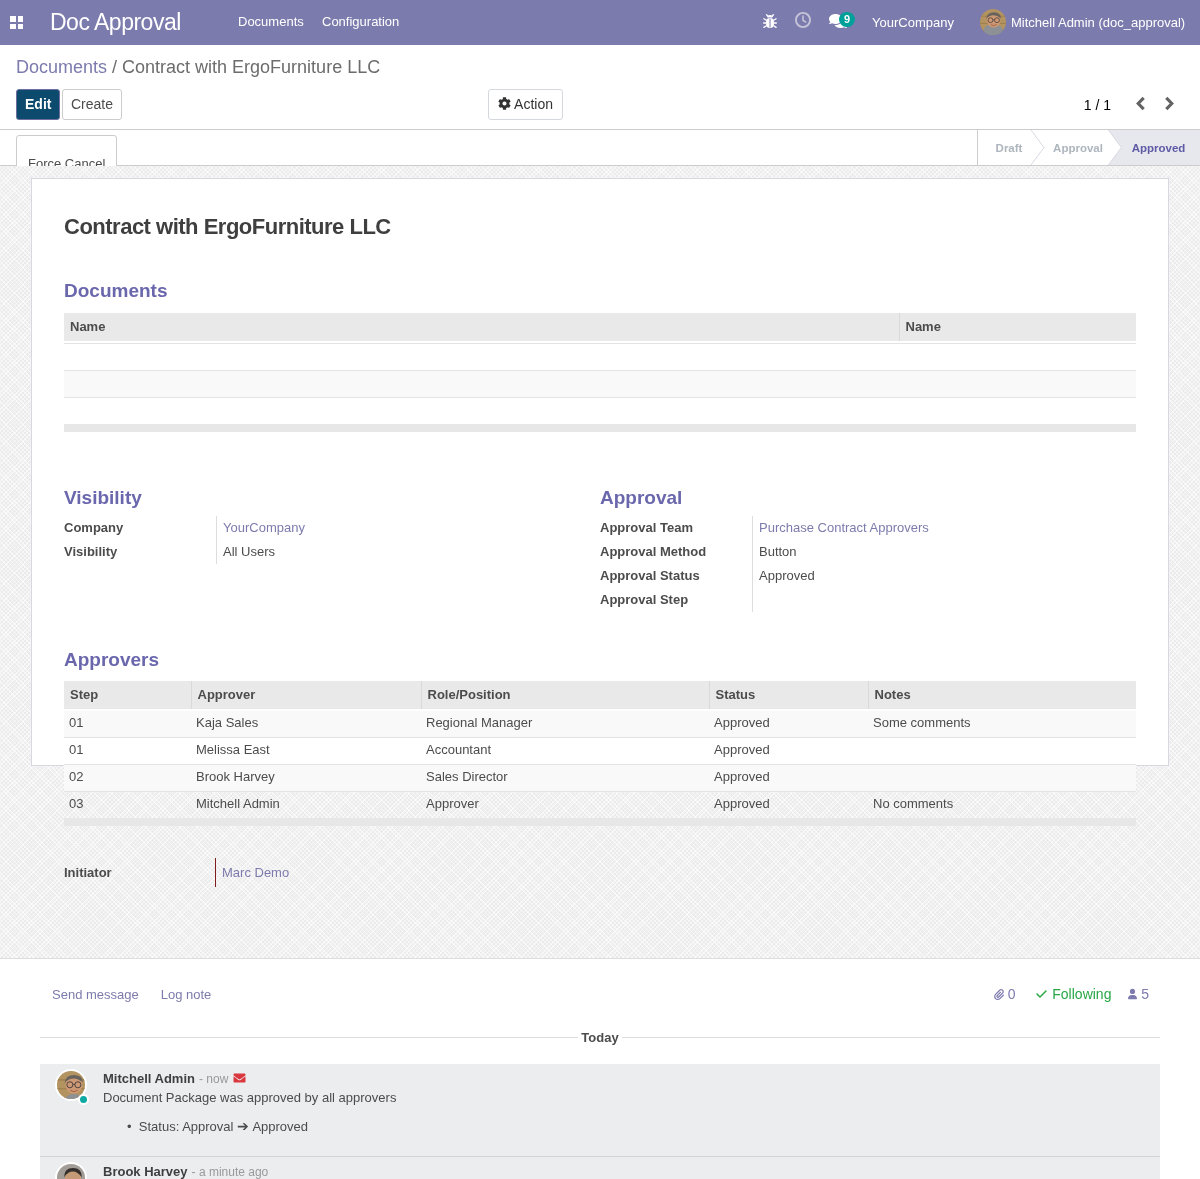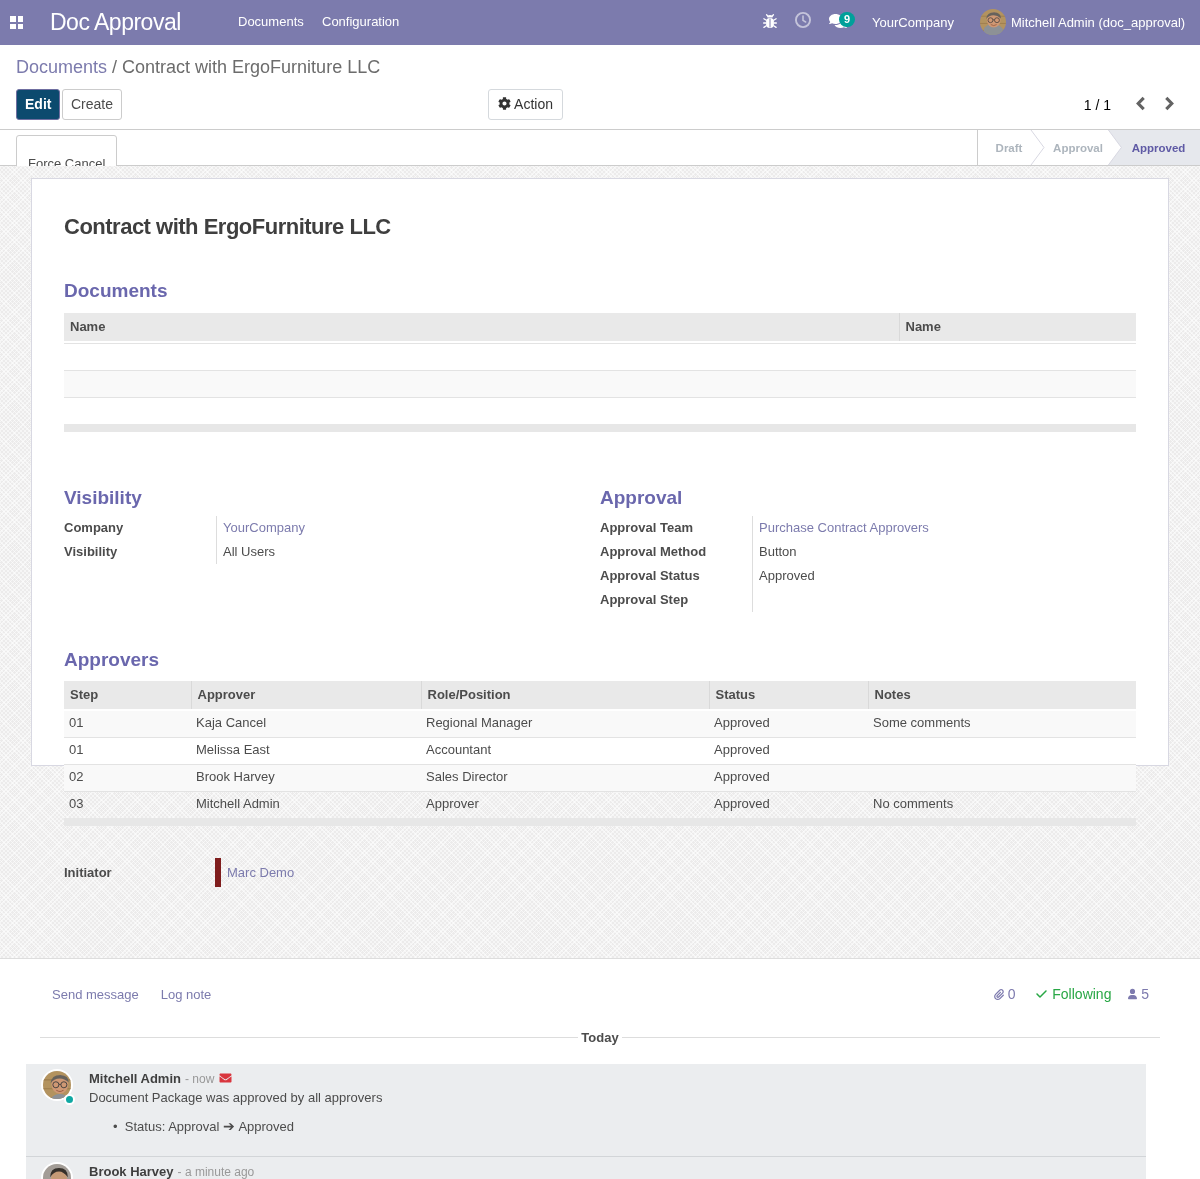--- a/index.html
+++ b/index.html
@@ -62,31 +62,31 @@
 .grp h2 { margin-bottom:7px; }
 .frow { display:flex; }
 .frow > div { line-height:24px; }
 .flabel { width:152px; font-weight:bold; color:#4c4c4c; font-size:13px; }
 .fval { border-left:1px solid #ddd; padding-left:6px; font-size:13px; min-height:24px; }
 .fval a { color:#7c7bad; text-decoration:none; }
 #h-approvers { margin-top:37px; }
 .appr-table { margin-top:10px; }
 .init { display:flex; margin-top:32px; } .init > div { line-height:29px; }
 .init .flabel { width:151px; }
-.init .fval { border-left:6px solid #7f1d1d; }
+.init .fval { border-left:1px solid #7f1d1d; }
 
 
 .chatter { position:relative; background:#fff; height:221px; border-top:1px solid #ddd; }
 .chat-links { position:absolute; left:52px; top:28px; font-size:13px; }
 .chat-links a { color:#7c7bad; text-decoration:none; margin-right:22px;margin-top:38px; }
 .chat-right { position:absolute; right:51px; top:27px; font-size:14px; }
 .today { position:absolute; left:40px; right:40px; top:71px; text-align:center; border-bottom:0; }
 .today .line { position:absolute; top:7px; height:1px; background:#ddd; width:538px; }
 .today span { position:relative; font-weight:bold; color:#4c4c4c; font-size:13px; }
-.msg { position:absolute; left:26px; width:1120px; background:#ebedef; }
+.msg { position:absolute; left:40px; width:1120px; background:#ebedef; }
 #msg1 { top:105px; height:92px; }
 #msg2 { top:197px; height:24px; border-top:1px solid #d2d5d8; }
 .msg .av { position:absolute; left:15px; top:5px; width:32px; height:32px; border:2px solid #fff; border-radius:50%; overflow:hidden; }
 .msg .hdr { position:absolute; left:63px; top:7px; }
 .msg .name { font-weight:bold; color:#3f3f3f; font-size:13px; }
 .msg .date { color:#999; font-size:12px; margin-left:4px; }
 .msg .body { position:absolute; left:63px; top:26px; font-size:13px; color:#4c4c4c; }
 .msg .track { position:absolute; left:87px; top:54px; font-size:13px; color:#4c4c4c; }
 .dot { position:absolute; left:38px; top:30px; width:11px; height:11px; border-radius:50%; background:#0fa8a3; border:2px solid #fff; }
 </style>
@@ -229,21 +229,21 @@
       <tbody>
           <tr>
             <th style="width:127px">Step</th>
             <th style="width:230px">Approver</th>
             <th style="width:288px">Role/Position</th>
             <th style="width:159px">Status</th>
             <th>Notes</th>
           </tr>
       <tr class="odd">
             <td>01</td>
-            <td>Kaja Cancel</td>
+            <td>Kaja Sales</td>
             <td>Regional Manager</td>
             <td>Approved</td>
             <td>Some comments</td>
           </tr>
       <tr>
             <td>01</td>
             <td>Melissa East</td>
             <td>Accountant</td>
             <td>Approved</td>
             <td></td>

